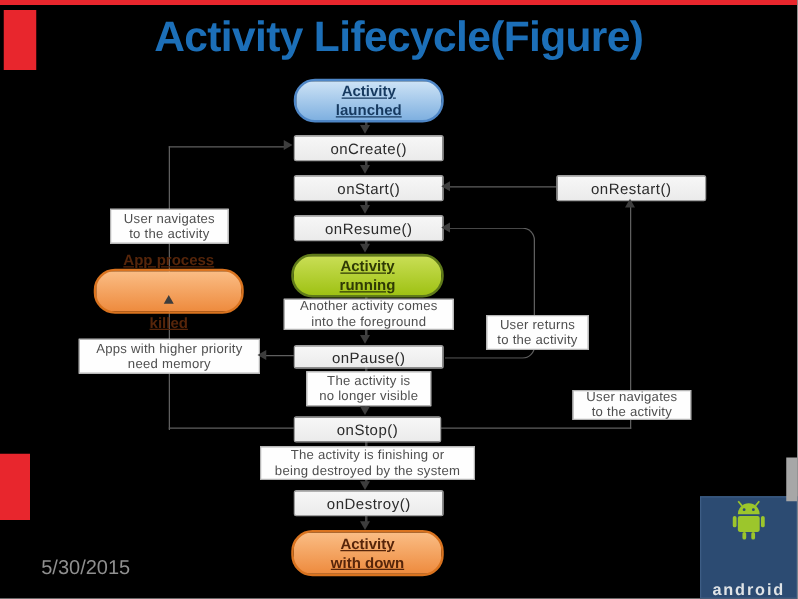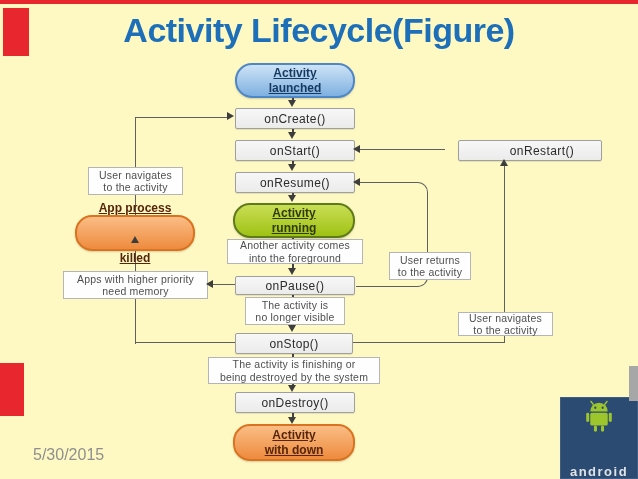--- a/index.html
+++ b/index.html
@@ -1,17 +1,17 @@
 <!DOCTYPE html>
 <html><head>
 <meta charset="utf-8">
 <style>
   html,body{margin:0;padding:0;background:#ffffff;}
   .slide{
-    position:relative;width:638px;height:479px;background:#fef9c3;overflow:hidden;
+    position:relative;width:638px;height:479px;background:#000000;overflow:hidden;
     font-family:"Liberation Sans", sans-serif;
   }
   .title{
     position:absolute;left:0;top:11px;width:638px;text-align:center;
     font-size:34px;font-weight:bold;letter-spacing:-0.5px;color:#1c6fb8;
   }
   
   .box{
     position:absolute;z-index:3;
     background:linear-gradient(#f7f7f7,#ebebeb);
@@ -136,21 +136,21 @@
   </div>
   <div class="box" style="left:235px;top:333px;width:116px;height:19px;">
     <span>onStop()</span>
   </div>
 
   <div class="pill orange" style="left:233px;top:424px;width:118px;height:33px;">
     <span>Activity</span>
     <span>with down</span>
   </div>
 
-  <div class="box" style="left:458px;top:140px;width:118px;height:19px;padding-left:24px;">
+  <div class="box" style="left:445px;top:140px;width:118px;height:19px;">
     <span>onRestart()</span>
   </div>
 
   <div class="pill orange" style="left:75px;top:215px;width:116px;height:32px;gap:36px;">
     <span>App process</span>
     <span>killed</span>
   </div>
 
   <div class="note" style="left:88px;top:167px;width:93px;height:26px;">
     <span>User navigates</span>

